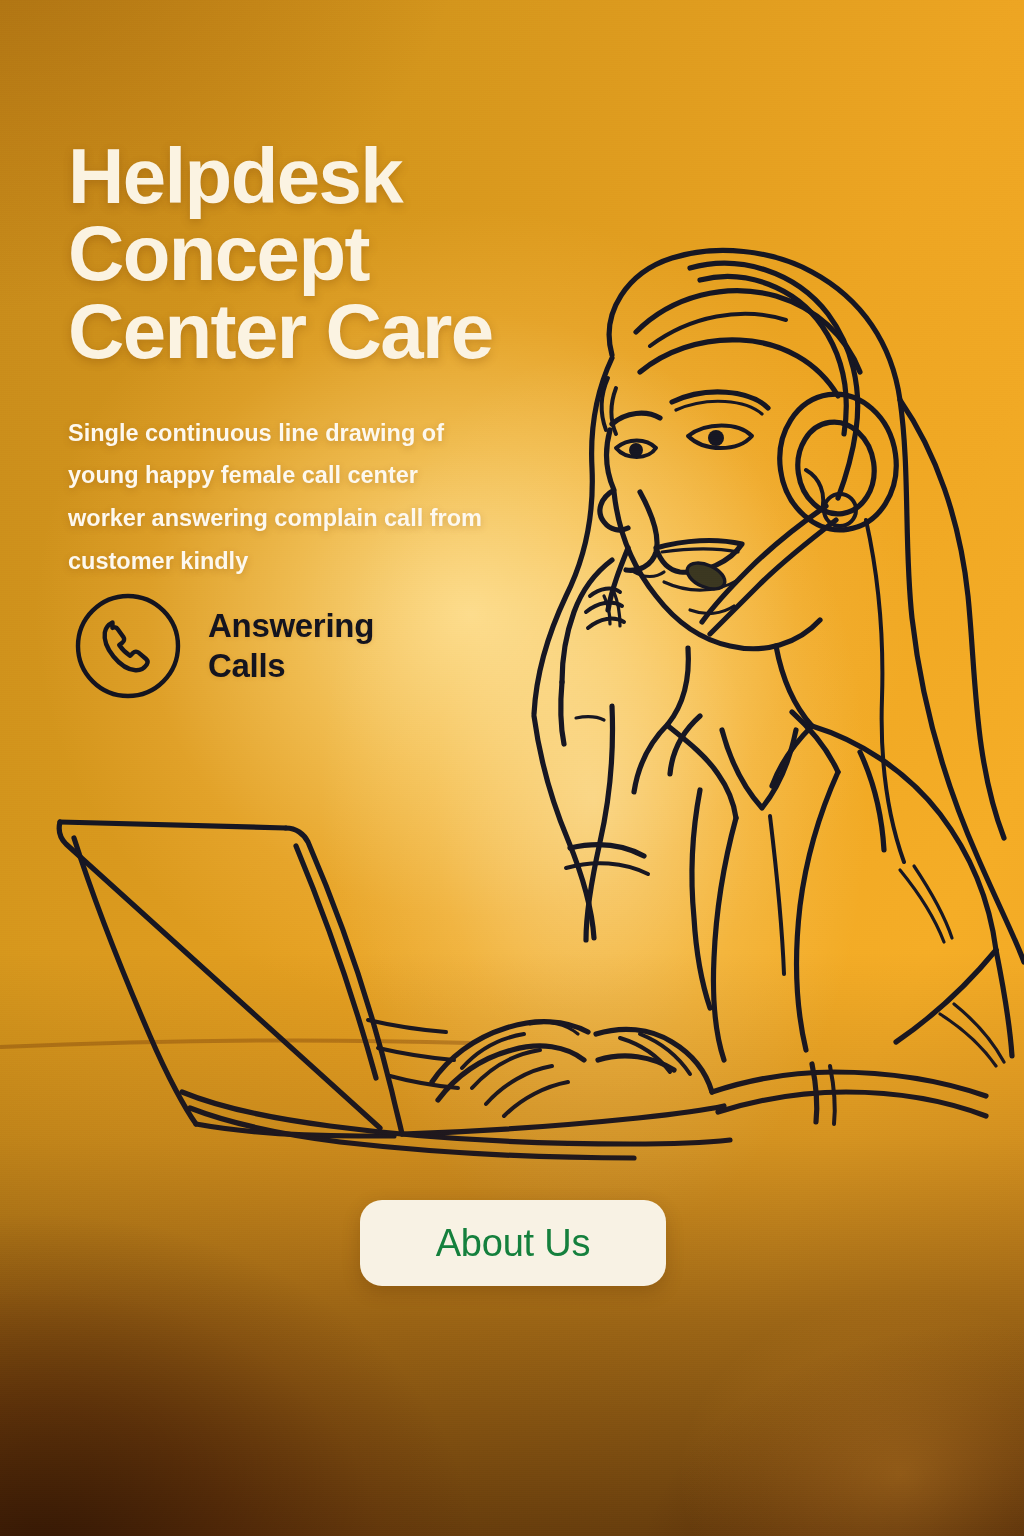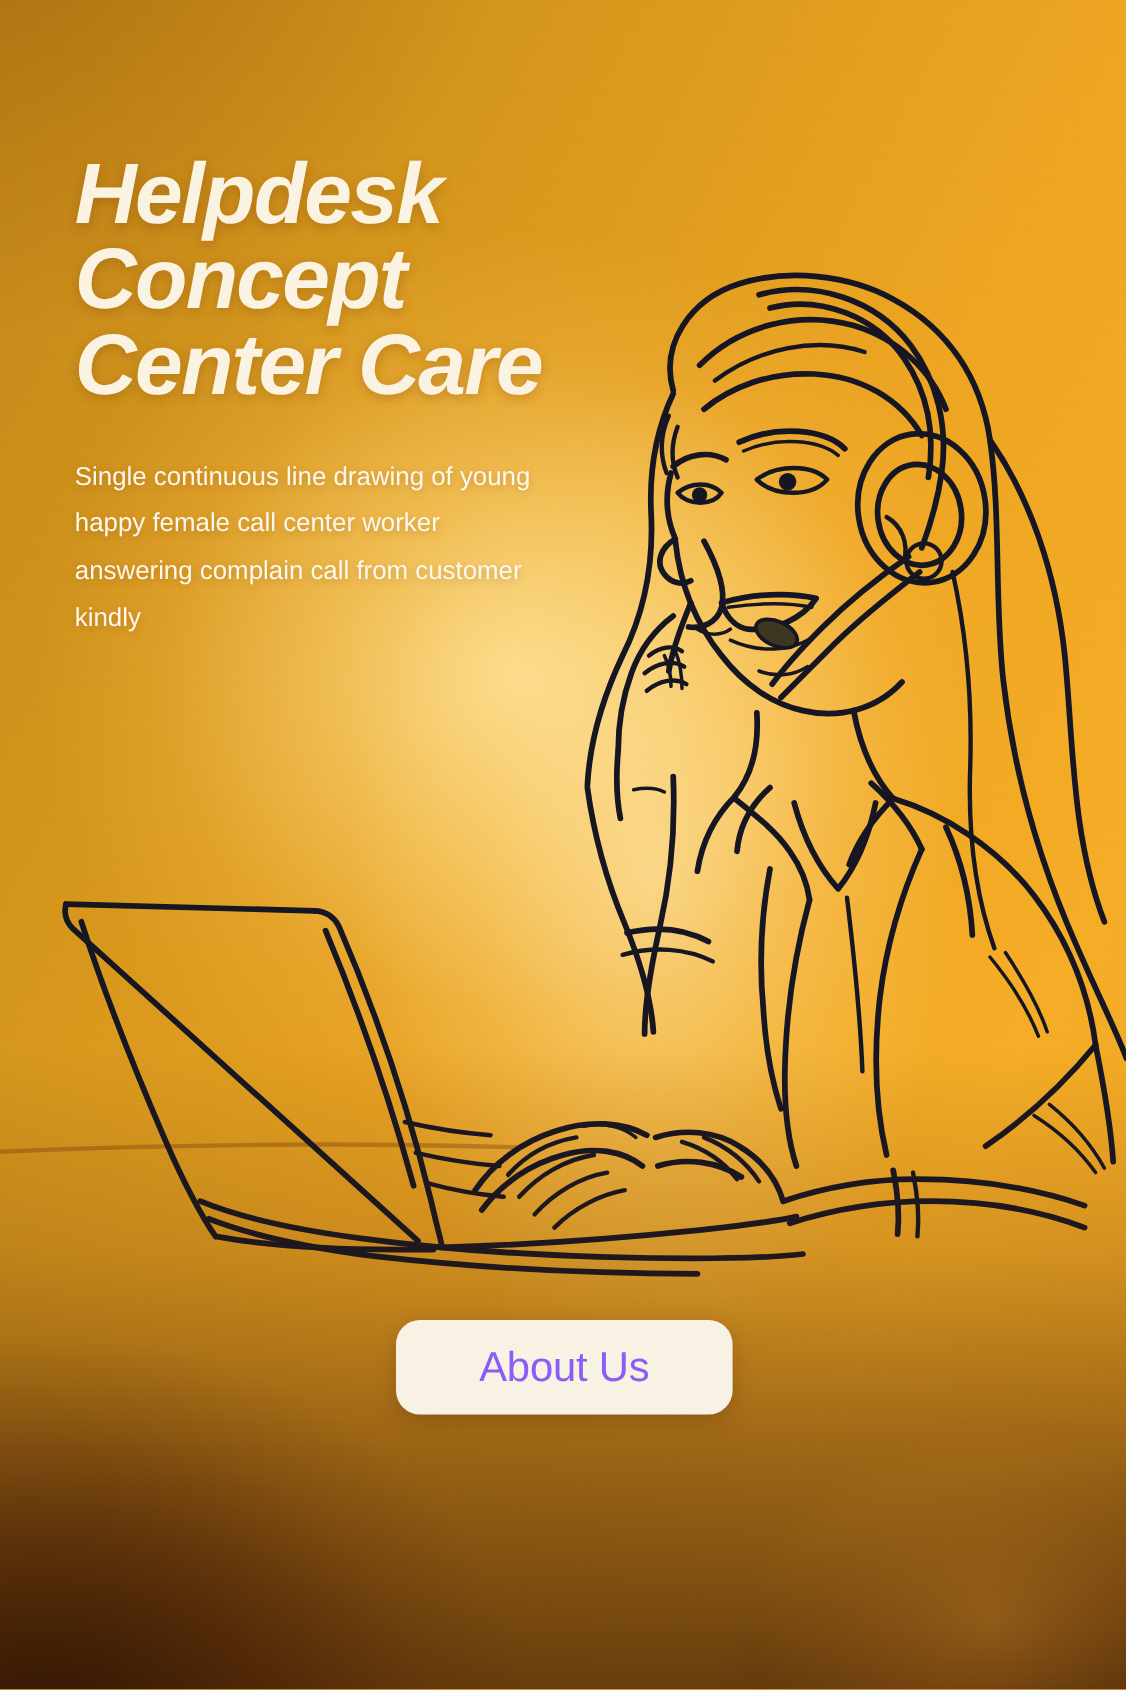--- a/index.html
+++ b/index.html
@@ -76,46 +76,45 @@
   .ln-thin{fill:none;stroke:#161622;stroke-width:4.0;stroke-linecap:round;stroke-linejoin:round;}
   .ln-fine{fill:none;stroke:#161622;stroke-width:3.2;stroke-linecap:round;stroke-linejoin:round;}
   .mic{fill:#3b3720;stroke:#161622;stroke-width:3.4;}
   .desk{fill:none;stroke:rgba(120,62,10,.38);stroke-width:4;}
   
   .headline{
     position:absolute;left:68px;top:86px;width:620px;
     font-size:78px;line-height:0.99;font-weight:bold;letter-spacing:-1.6px;
     color:#fbf3e2;
     text-shadow:0 3px 10px rgba(120,62,8,0.30);
-    font-style:italic;
   }
   .headline div{white-space:nowrap;}
   .subtitle{
     position:absolute;left:68px;top:388px;width:430px;
-    font-size:23.5px;line-height:1.82;font-weight:normal;
+    font-size:23.5px;line-height:1.82;font-weight:bold;
     color:#fdf8ee;
     text-shadow:0 2px 7px rgba(120,62,8,0.26);
   }
   .feature{
     position:absolute;left:74px;top:592px;
     display:flex;align-items:center;gap:26px;
   }
   .feature-icon{width:108px;height:108px;flex:none;}
   .feature-label{
     font-size:33px;line-height:1.22;font-weight:bold;color:#14141f;
     letter-spacing:-0.3px;max-width:230px;
     text-shadow:0 1px 4px rgba(180,110,20,0.22);
   }
   .cta{
     position:absolute;left:360px;top:1200px;width:306px;height:86px;
     background:#f8f2e4;border:none;border-radius:22px;
     box-shadow:0 6px 18px rgba(70,30,5,0.22);
     display:flex;align-items:center;justify-content:center;
     font-family:"Liberation Sans","DejaVu Sans",sans-serif;
-    font-size:38px;font-weight:normal;color:#8b5cf6;letter-spacing:-0.2px;
+    font-size:38px;font-weight:normal;color:#15803d;letter-spacing:-0.2px;
     cursor:pointer;padding:0;
   }
 </style>
 </head>
 <body>
 
 <div id="poster">
 
   <div class="bg-layer bg-base"></div>
   <div class="bg-layer bg-topleft"></div>
@@ -378,16 +377,38 @@
   <div class="bg-layer bg-noise"></div>
 
   <h1 class="headline">
     <div>Helpdesk</div>
     <div>Concept</div>
     <div>Center Care</div>
   </h1>
 
   <p class="subtitle">Single continuous line drawing of young happy female call center worker answering complain call from customer kindly</p>
 
+  <div class="feature">
+    <span class="feature-icon">
+      <svg width="108" height="108" viewBox="0 0 108 108" xmlns="http://www.w3.org/2000/svg">
+        <circle cx="54" cy="54" r="50" fill="none" stroke="#14141f" stroke-width="4.4"></circle>
+        <path d="M38.5 30.5
+                 C 34.5 32.5, 31.5 36.0, 30.8 40.5
+                 C 29.8 47.5, 33.0 56.5, 39.5 64.5
+                 C 46.0 72.5, 54.5 77.8, 61.5 78.2
+                 C 66.2 78.5, 70.2 76.2, 72.8 72.4
+                 C 74.0 70.6, 73.7 68.4, 72.1 67.0
+                 L 64.6 60.6
+                 C 63.0 59.2, 60.7 59.3, 59.2 60.8
+                 L 56.2 63.8
+                 C 52.4 61.4, 48.2 57.4, 45.2 53.0
+                 L 48.6 50.4
+                 C 50.2 49.1, 50.6 46.8, 49.4 45.1
+                 L 43.6 37.0
+                 C 42.4 35.3, 40.2 34.8, 38.5 35.9 Z" fill="none" stroke="#14141f" stroke-width="4.4" stroke-linejoin="round"></path>
+      </svg>
+    </span>
+    <span class="feature-label">Answering Calls</span>
+  </div>
 
   <button class="cta">About Us</button>
 
 </div>
 
 </body></html>

